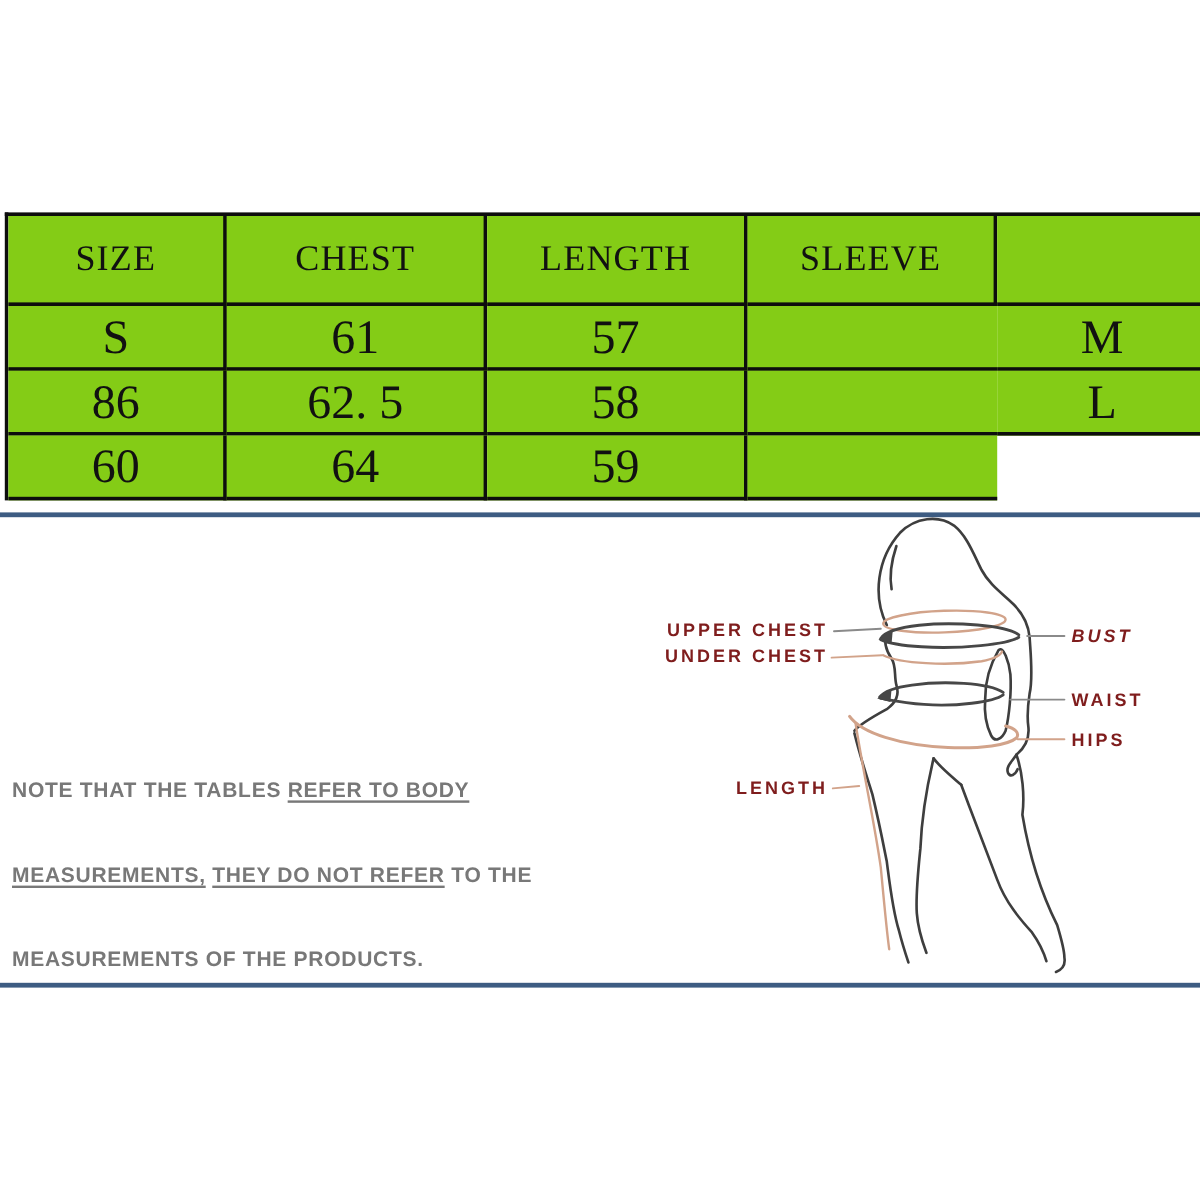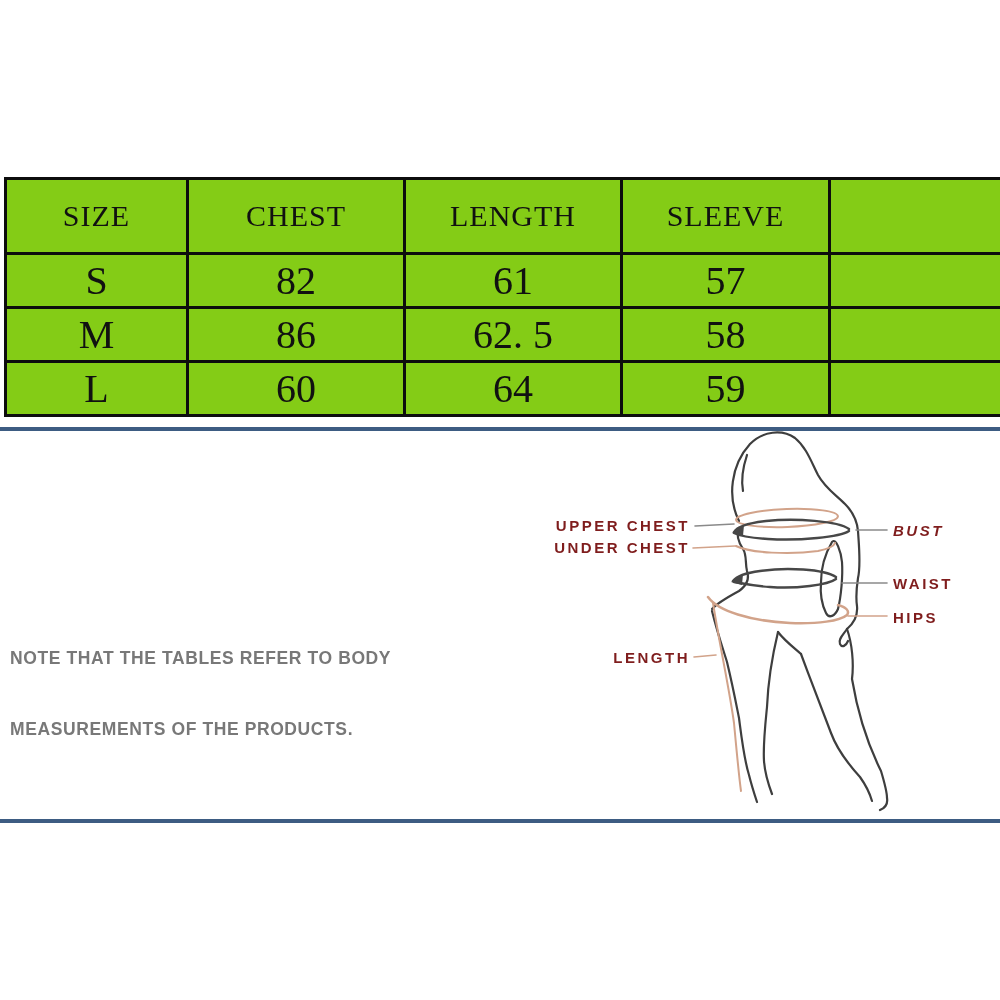--- a/index.html
+++ b/index.html
@@ -37,20 +37,21 @@
   .rule-under-table{top:427px;}
   .rule-bottom{top:819px;}
 
   
   .note{
     position:absolute;left:10px;top:600px;width:500px;
     font-weight:700;font-size:17.5px;line-height:23.5px;
     letter-spacing:.6px;color:#787878;white-space:pre-wrap;
   }
   .note .u{
+    text-decoration:underline;
     text-decoration-thickness:2px;
     text-underline-offset:3px;
   }
 
   
   .figure-svg{position:absolute;left:600px;top:425px;width:400px;height:400px;}
   .lbl{
     position:absolute;font-weight:700;font-size:15px;
     letter-spacing:2.5px;color:#7f1d1d;white-space:nowrap;
   }
@@ -66,21 +67,20 @@
 
 <div class="size-table">
 
   <div class="cell hcell">SIZE</div>
   <div class="cell hcell">CHEST</div>
   <div class="cell hcell">LENGTH</div>
   <div class="cell hcell">SLEEVE</div>
   <div class="cell hcell last"></div>
 
   <div class="cell dcell">S</div>
-  <div class="cell dcell">82</div>
   <div class="cell dcell">61</div>
   <div class="cell dcell">57</div>
   <div class="cell dcell last"></div>
 
   <div class="cell dcell">M</div>
   <div class="cell dcell">86</div>
   <div class="cell dcell">62. 5</div>
   <div class="cell dcell">58</div>
   <div class="cell dcell last"></div>
 
@@ -154,16 +154,17 @@
 
 <div class="lbl lbl-upper-chest">UPPER CHEST</div>
 <div class="lbl lbl-under-chest">UNDER CHEST</div>
 <div class="lbl lbl-bust">BUST</div>
 <div class="lbl lbl-waist">WAIST</div>
 <div class="lbl lbl-hips">HIPS</div>
 <div class="lbl lbl-length">LENGTH</div>
 
 <div class="note">
   <div><span>NOTE THAT THE TABLES </span><span class="u">REFER TO BODY</span></div>
+  <div><span class="u">MEASUREMENTS,</span><span> </span><span class="u">THEY DO NOT REFER</span><span> TO THE</span></div>
   <div><span>MEASUREMENTS OF THE PRODUCTS.</span></div>
 </div>
 
 <div class="blue-rule rule-bottom"></div>
 
 </body></html>

